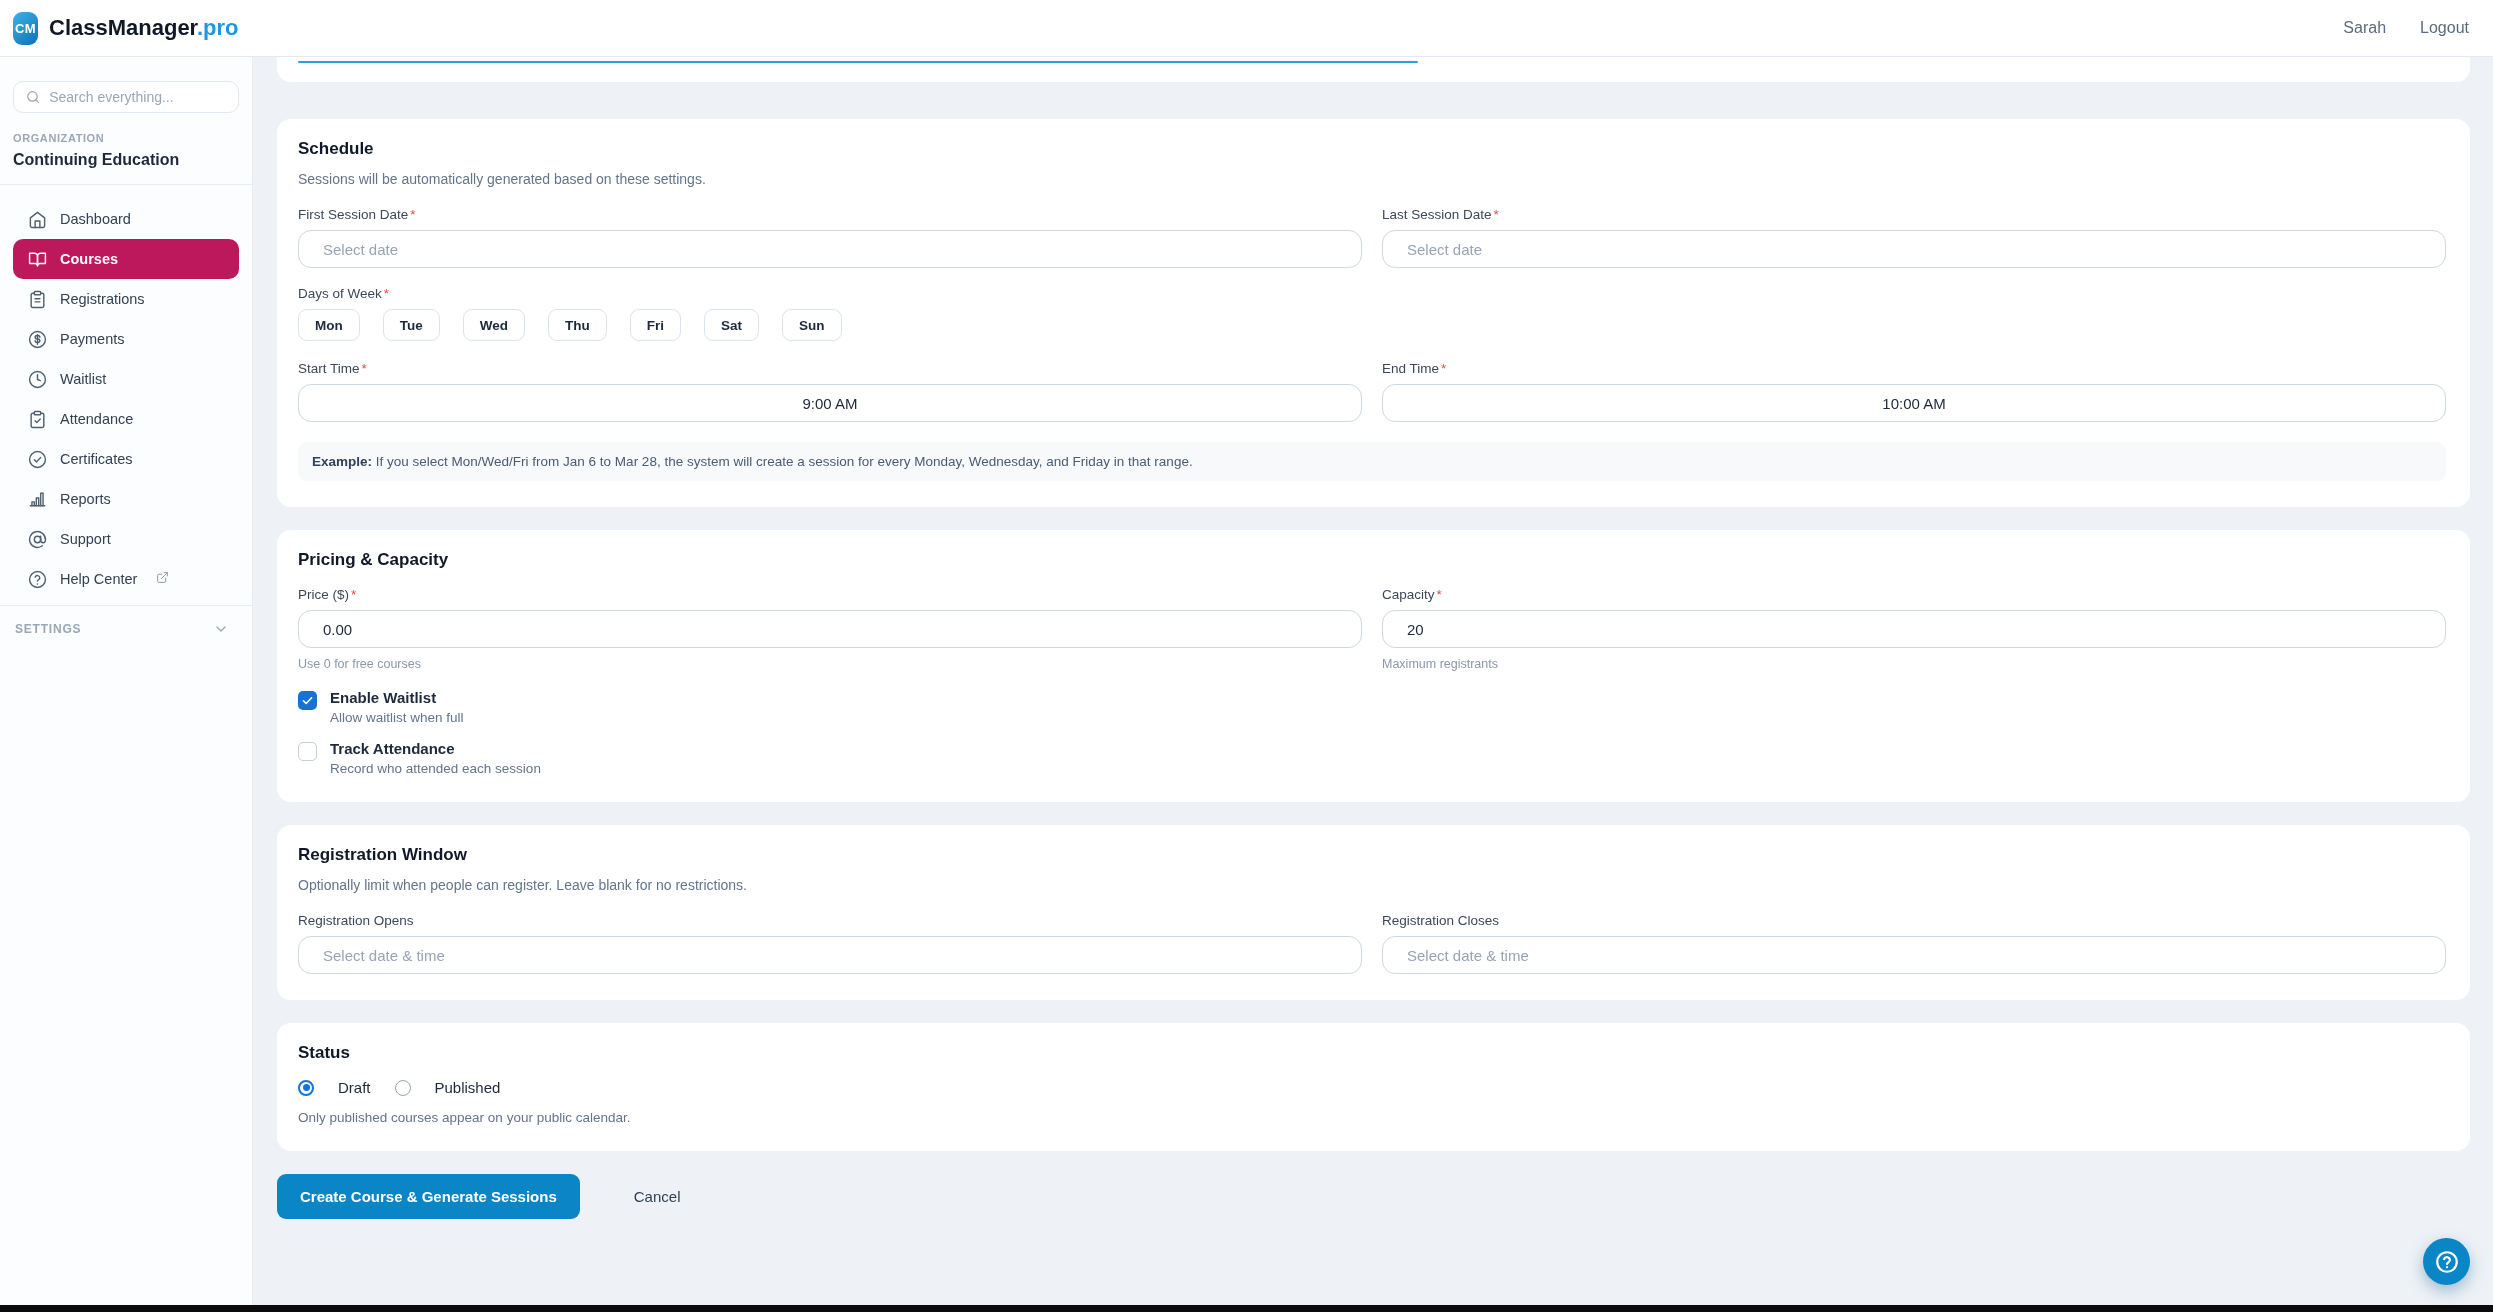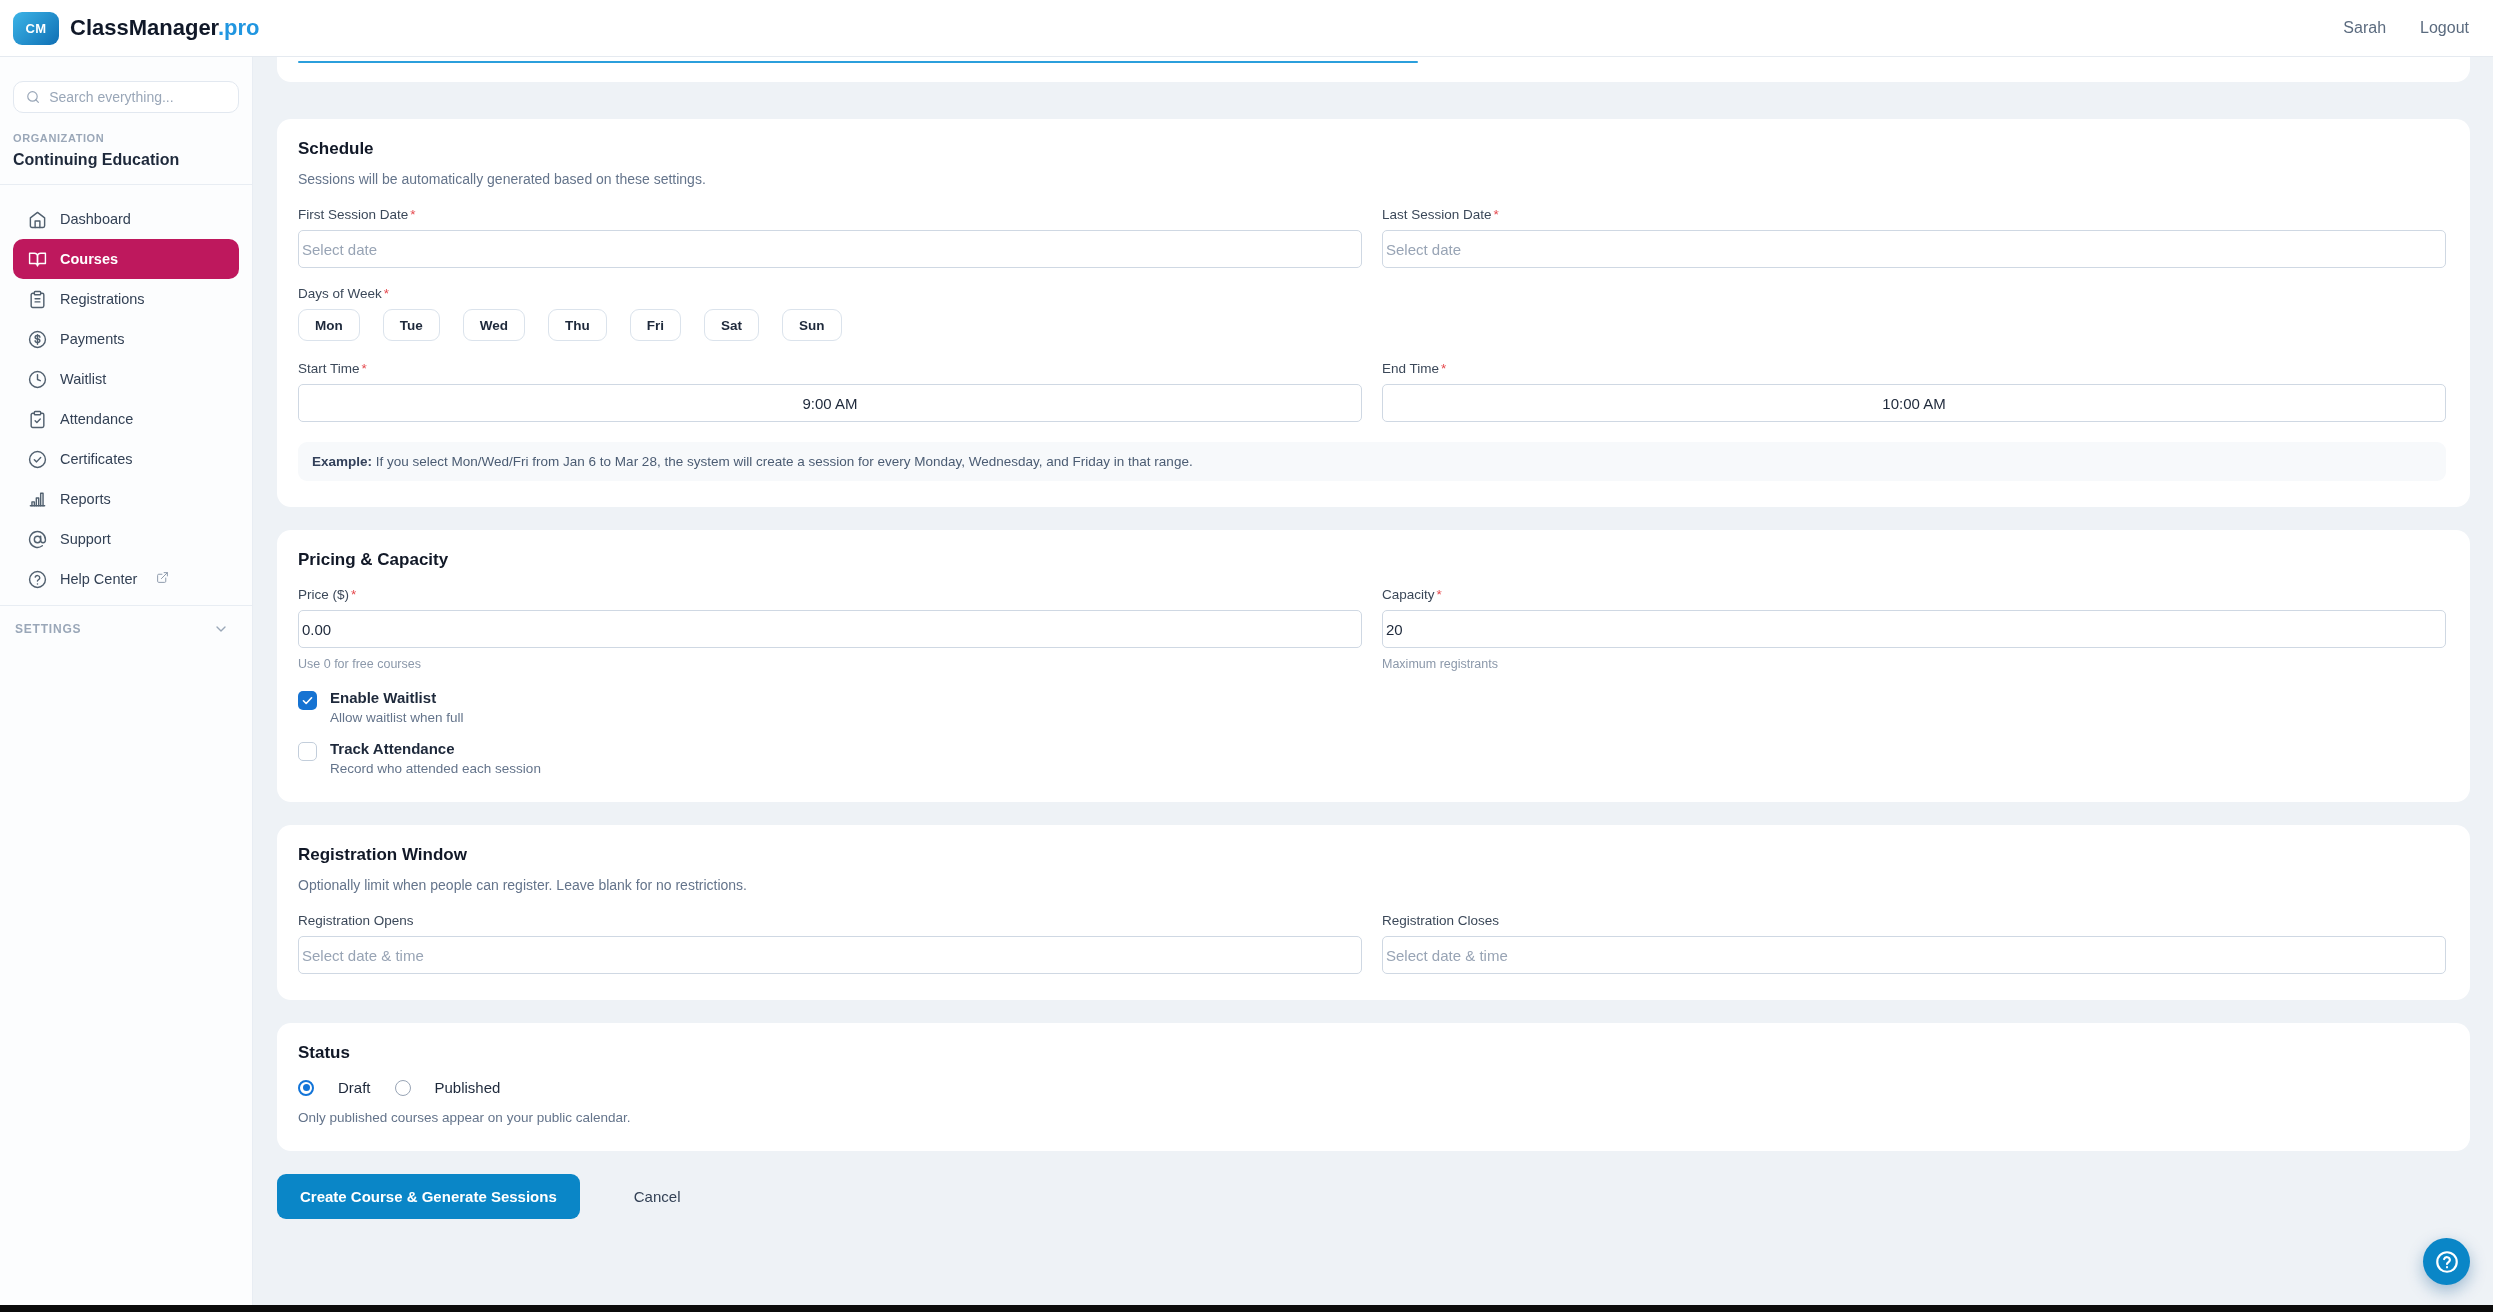--- a/index.html
+++ b/index.html
@@ -2,21 +2,21 @@
 <html><head>
 <meta charset="utf-8">
 <style>
   * { margin:0; padding:0; box-sizing:border-box; }
   html,body { width:2493px; height:1312px; overflow:hidden; }
   body { font-family:"Liberation Sans", sans-serif; background:#eef2f6; color:#1e293b; position:relative; }
 
   
   .header { height:57px; background:#fff; border-bottom:1px solid #e5eaf0; display:flex; align-items:center; justify-content:space-between; padding:0 24px 0 13px; }
   .brand { display:flex; align-items:center; gap:11px; }
-  .logo { width:46px; height:33px; border-radius:9px; background:linear-gradient(135deg,#3cb4e7,#0f6fb4); color:#fff; font-size:13px; font-weight:700; display:flex; align-items:center; justify-content:center; letter-spacing:.3px; }
+  .logo { width:25px; height:33px; border-radius:9px; background:linear-gradient(135deg,#3cb4e7,#0f6fb4); color:#fff; font-size:13px; font-weight:700; display:flex; align-items:center; justify-content:center; letter-spacing:.3px; }
   .brand-name { font-size:22px; font-weight:700; color:#101828; }
   .brand-name .pro { color:#2196e0; }
   .header-right { display:flex; align-items:center; gap:34px; }
   .header-link { font-size:16px; color:#5b6b7f; cursor:pointer; }
 
   
   .shell { display:flex; height:1248px; }
   .sidebar { width:253px; background:#fcfdfe; border-right:1px solid #e8edf3; padding:24px 13px 0; flex-shrink:0; }
   .main { flex:1; background:#eef2f6; padding:0 23px 0 24px; overflow:hidden; }
 
@@ -42,21 +42,21 @@
   .cut-card { background:#fff; border-radius:0 0 14px 14px; height:25px; padding:4px 24px 0 21px; }
   .cut-input { width:1120px; height:2px; background:#2b9fdc; border-radius:1px; }
   .card { background:#fff; border-radius:14px; padding:20px 24px 26px 21px; margin-top:23px; }
   .cut-card + .card { margin-top:37px; }
   .card-title { font-size:17px; font-weight:600; color:#111827; }
   .card-desc { font-size:14px; color:#64748b; margin-top:12px; }
   .row2 { display:grid; grid-template-columns:1fr 1fr; column-gap:20px; }
   .field { margin-top:20px; }
   .flabel { font-size:13.5px; font-weight:500; color:#3b4859; margin-bottom:8px; }
   .req { color:#e5484d; margin-left:2px; }
-  .tinput { width:100%; height:38px; border:1px solid #cfd8e3; border-radius:5px; background:#fff; padding:0 3px; font-family:inherit; font-size:15px; color:#1e293b; outline:none; }
+  .tinput { width:100%; height:38px; border:1px solid #cfd8e3; border-radius:13px; background:#fff; padding:0 24px; font-family:inherit; font-size:15px; color:#1e293b; outline:none; }
   .tinput::placeholder { color:#98a4b5; }
   .tinput.center { text-align:center; }
   .helper { font-size:12.5px; color:#8b98aa; margin-top:9px; }
 
   .days { display:flex; gap:23px; margin-top:2px; }
   .day-btn { height:32px; padding:0 16px; background:#fff; border:1px solid #dbe3ec; border-radius:9px; font-family:inherit; font-size:13.5px; font-weight:600; color:#1e293b; cursor:pointer; }
 
   .note { margin-top:20px; background:#f7f9fb; border-radius:9px; padding:12px 14px; font-size:13.5px; color:#4b5c73; }
   .note b { color:#33415a; }
 

